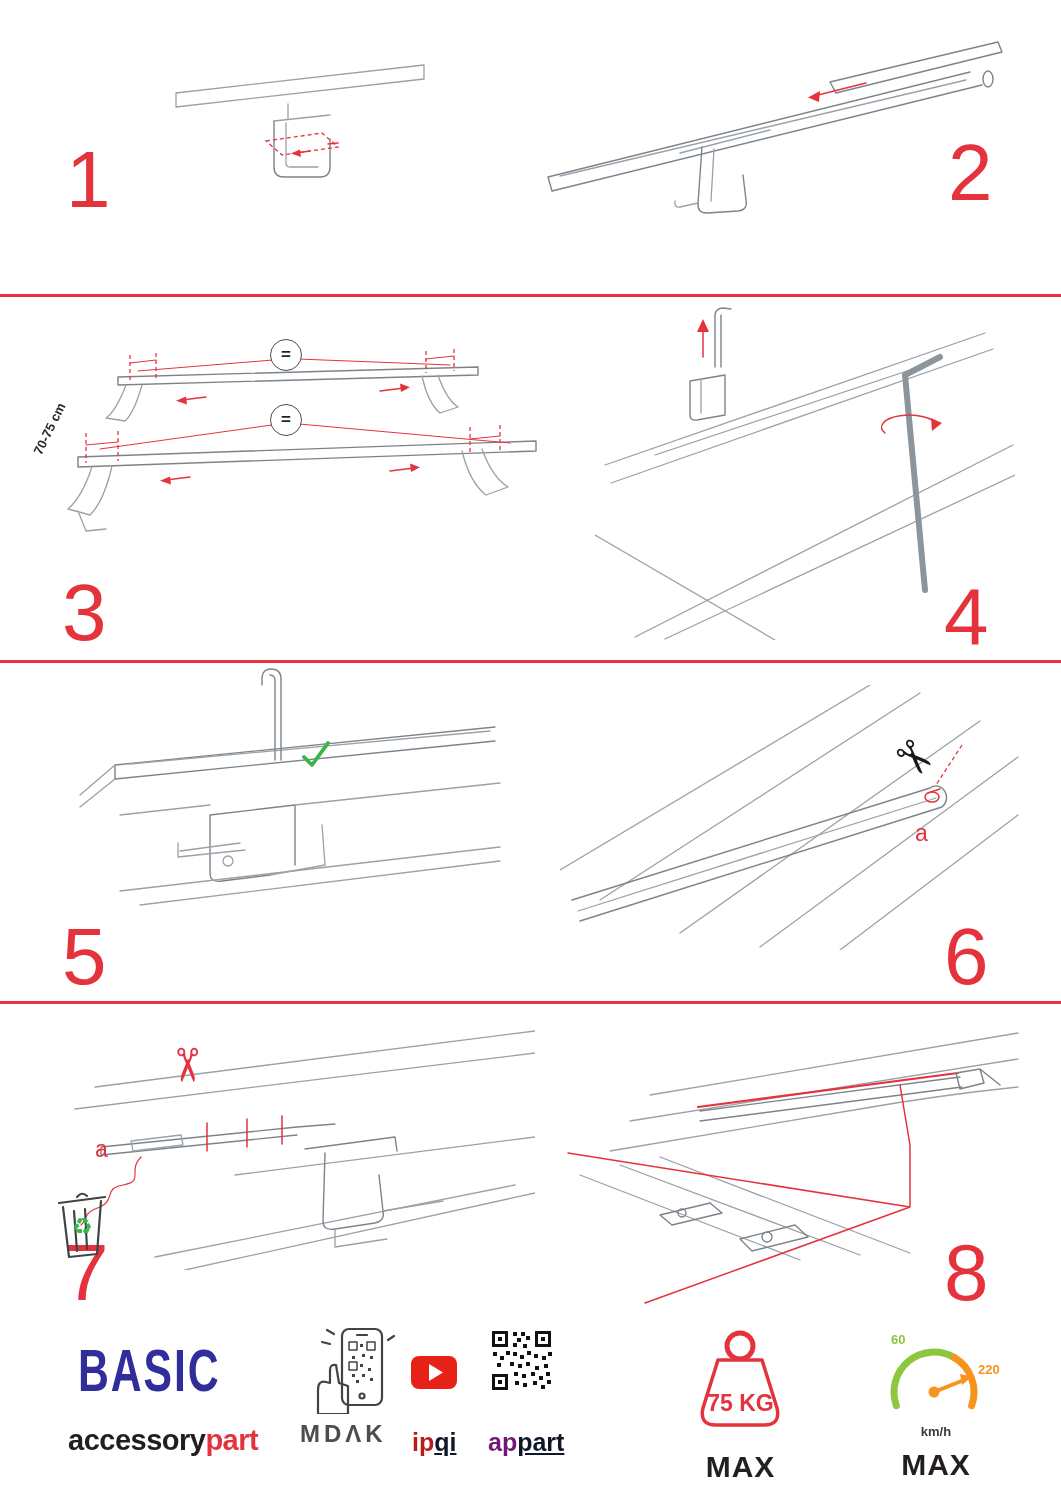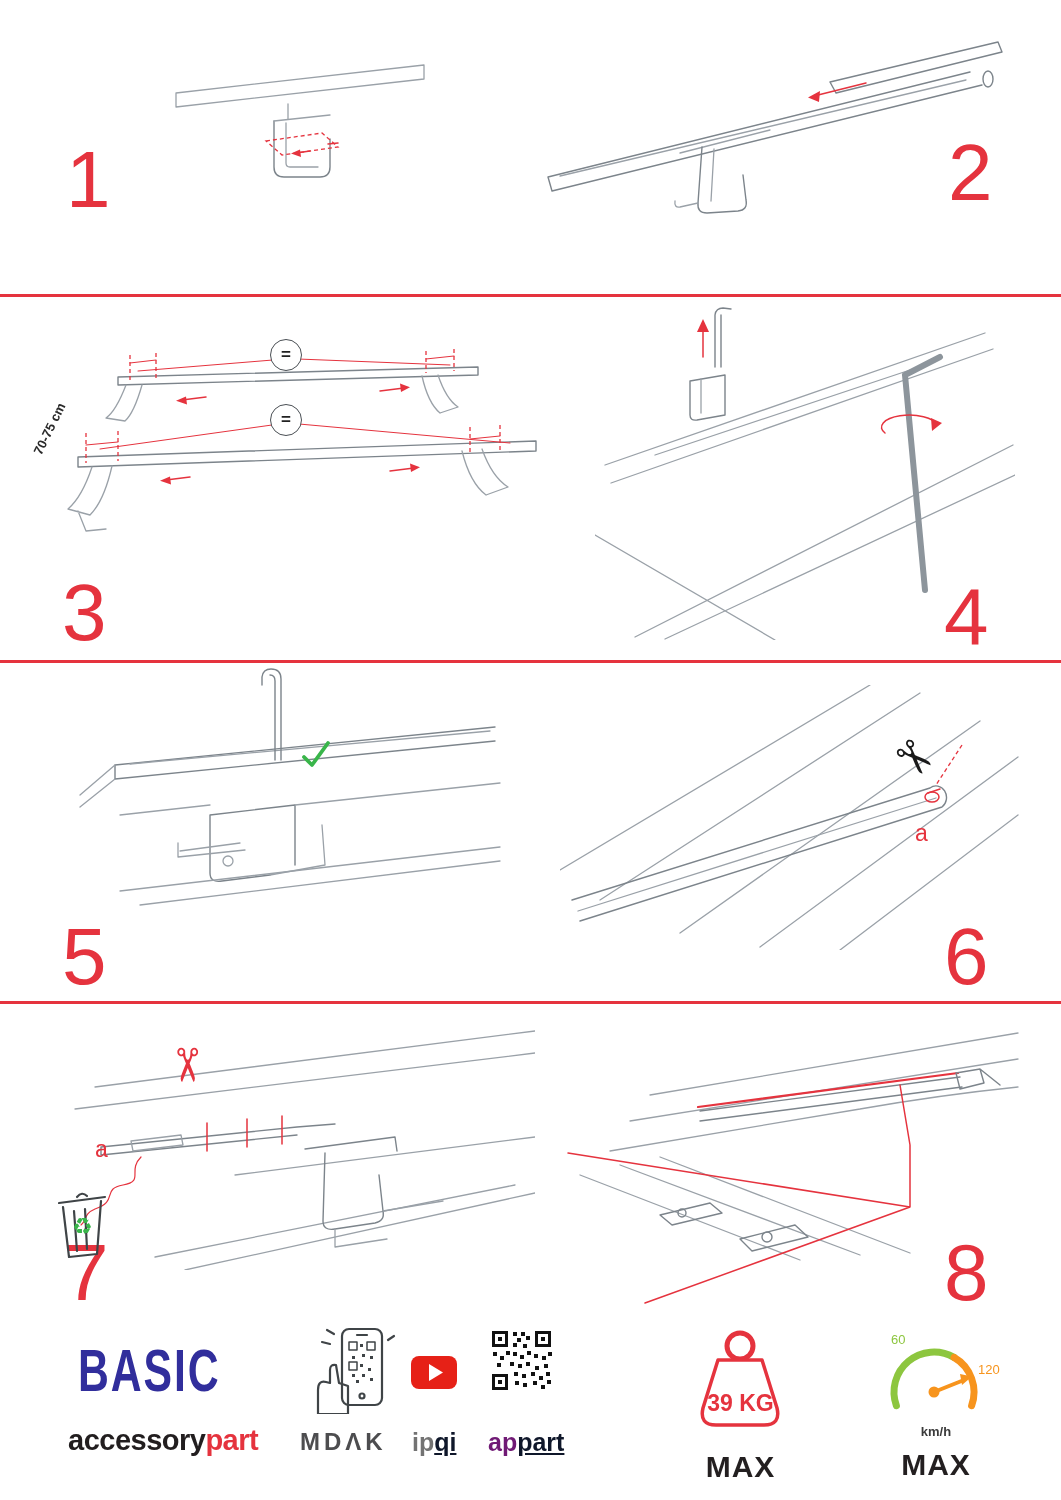--- a/index.html
+++ b/index.html
@@ -25,26 +25,26 @@
            transform:rotate(-64deg);transform-origin:left bottom;white-space:nowrap;}
   .cut-a{position:absolute;color:#e5333e;font-size:23px;font-weight:400;}
   .scissors{position:absolute;font-family:"DejaVu Sans", sans-serif;line-height:1;}
   .recycle{position:absolute;font-family:"DejaVu Sans", sans-serif;color:#39b54a;font-size:23px;line-height:1;}
   .brand{position:absolute;color:#312e9c;font-size:45px;font-weight:700;letter-spacing:2px;
          transform:scale(0.95,1.3);transform-origin:left top;}
   .brand-sub{position:absolute;font-size:29px;font-weight:700;letter-spacing:-0.5px;color:#221e1f;white-space:nowrap;}
   .brand-sub .rd{color:#e5333e;margin-top:48px;}
   .partner{position:absolute;font-size:25px;font-weight:600;white-space:nowrap;}
   .mdak{color:#4d4d4f;letter-spacing:4px;font-weight:700;font-size:24px;}
-  .gray-part{color:#737373;text-align:right;}
+  .gray-part{color:#b91c1c;text-align:right;}
   .red-part{color:#0f172a;text-decoration:underline;}
   .dark-part{color:#701a75;}
   .maxlabel{position:absolute;font-size:30px;font-weight:600;color:#231f20;text-align:center;letter-spacing:1px;}
   .kg{position:absolute;color:#e5333e;font-size:23px;font-weight:700;text-align:center;}
-  .slab{position:absolute;font-size:13px;font-weight:400;}
+  .slab{position:absolute;font-size:13px;font-weight:700;}
   .kmh{position:absolute;font-size:13px;font-weight:700;color:#3a3a3a;text-align:center;}
 </style>
 </head>
 <body>
 
 <div class="page">
 
   <div class="step-block" style="left:0;top:0;width:530px;height:295px;">
     <div class="num" style="left:66px;top:140px;">1</div>
     <svg class="illus" style="left:170px;top:55px;" width="260" height="185" viewBox="0 0 260 185">
@@ -230,21 +230,21 @@
           <rect x="56" y="42" width="3" height="3"></rect>
         <rect x="40" y="48" width="3" height="3"></rect>
           <rect x="50" y="48" width="3" height="3"></rect>
         <rect x="58" y="52" width="3" height="3"></rect>
           <rect x="44" y="54" width="3" height="3"></rect>
       </g>
       <circle class="dk" cx="50" cy="70" r="2.5"></circle>
       <path class="dk" d="M22,8 L15,4 M18,18 L10,16 M76,14 L82,10"></path>
       <path class="dk" d="M6,88 L6,64 Q6,54 14,56 L18,57 L18,44 Q18,38 24,39 L27,57 L36,60 L36,88 Z" fill="#ffffff"></path>
     </svg>
-    <div class="partner mdak" style="left:300px;top:108px;text-align:right;">MDΛK</div>
+    <div class="partner mdak" style="left:300px;top:100px;text-align:right;">MDΛK</div>
 
     <svg class="illus" style="left:410px;top:36px;" width="48" height="34" viewBox="0 0 48 34">
       <rect x="1" y="0" width="46" height="33" rx="8" fill="#e62117"></rect>
       <polygon points="19,8 19,25 33,16.5" fill="#ffffff"></polygon>
     </svg>
     <div class="partner" style="left:412px;top:108px;">
       <span class="gray-part">ip</span><span class="red-part">qi</span>
     </div>
 
     <svg class="illus" style="left:490px;top:9px;" width="63" height="63" viewBox="0 0 63 63">
@@ -297,29 +297,29 @@
       </g>
     </svg>
     <div class="partner" style="left:488px;top:108px;">
       <span class="dark-part">ap</span><span class="red-part">part</span>
     </div>
 
     <svg class="illus" style="left:688px;top:6px;" width="105" height="112" viewBox="0 0 105 112">
       <circle cx="52" cy="20" r="13" fill="none" stroke="#e5333e" stroke-width="5"></circle>
       <path d="M30,34 H74 L89,82 Q93,99 76,99 H28 Q11,99 15,82 Z" fill="#ffffff" stroke="#e5333e" stroke-width="3.5" stroke-linejoin="round"></path>
     </svg>
-    <div class="kg" style="left:688px;top:70px;width:105px;">39 KG</div>
+    <div class="kg" style="left:688px;top:70px;width:105px;">75 KG</div>
     <div class="maxlabel" style="left:688px;top:130px;width:105px;">MAX</div>
 
     <svg class="illus" style="left:876px;top:10px;" width="120" height="88" viewBox="0 0 120 88">
       <path d="M20.4,75.7 A40,40 0 0 1 78,27.4" fill="none" stroke="#8dc63f" stroke-width="7" stroke-linecap="round"></path>
       <path d="M78,27.4 A40,40 0 0 1 95.6,75.7" fill="none" stroke="#f7941d" stroke-width="7" stroke-linecap="round"></path>
       <path d="M58,62 L88,50" stroke="#f7941d" stroke-width="4" stroke-linecap="round"></path>
       <polygon points="96,46.5 84,44 86,55" fill="#f7941d"></polygon>
       <circle cx="58" cy="62" r="5.5" fill="#f7941d"></circle>
     </svg>
     <span class="slab" style="left:891px;top:12px;color:#8dc63f;">60</span>
-    <span class="slab" style="left:978px;top:42px;color:#f7941d;">120</span>
+    <span class="slab" style="left:978px;top:42px;color:#f7941d;">220</span>
     <div class="kmh" style="left:876px;top:104px;width:120px;">km/h</div>
     <div class="maxlabel" style="left:876px;top:128px;width:120px;">MAX</div>
   </div>
 
 </div>
 
 </body></html>

